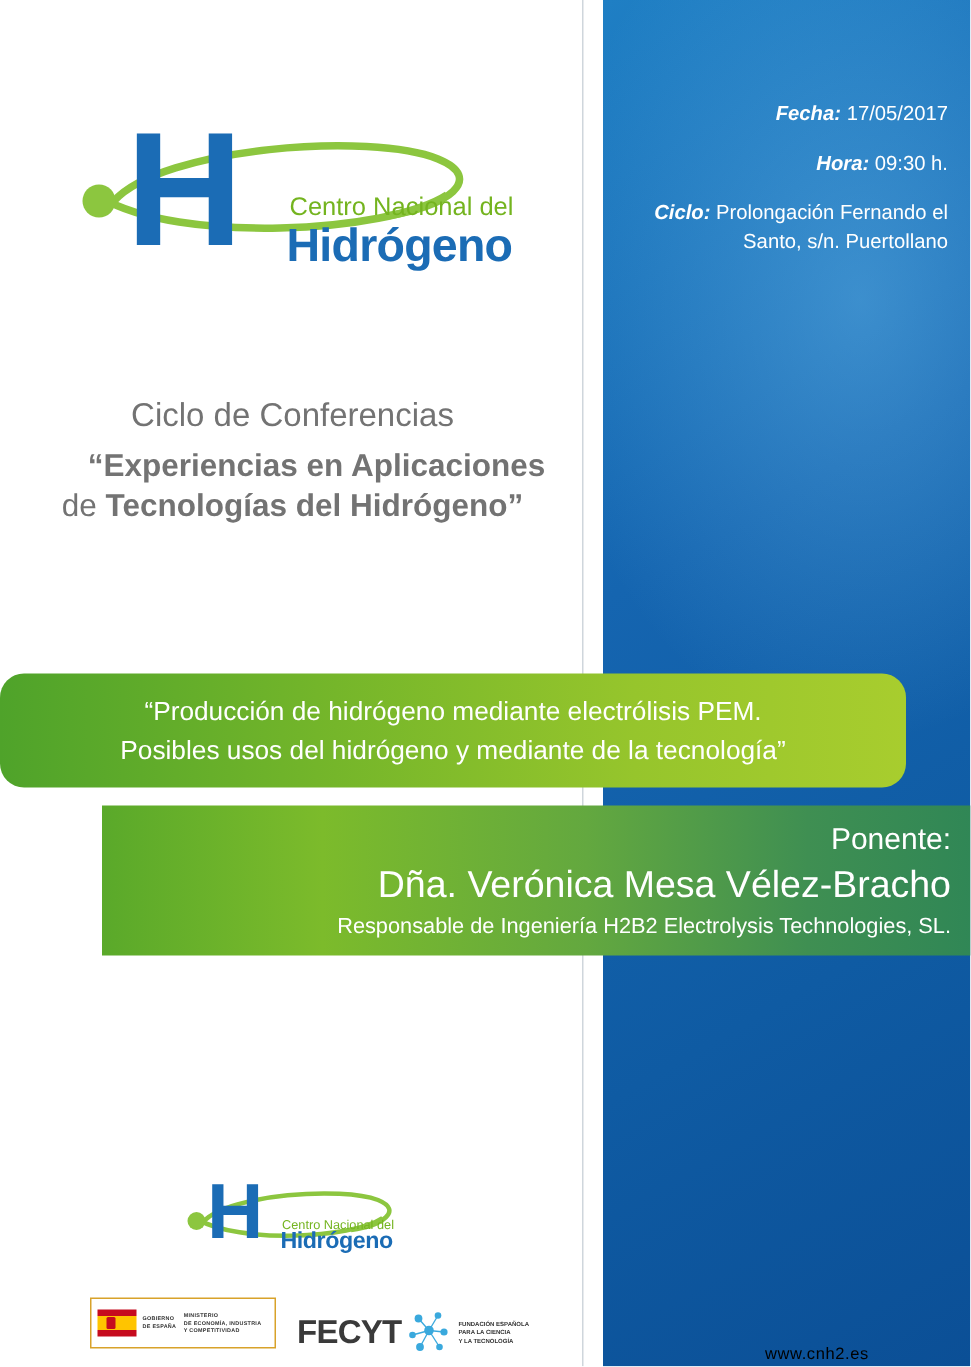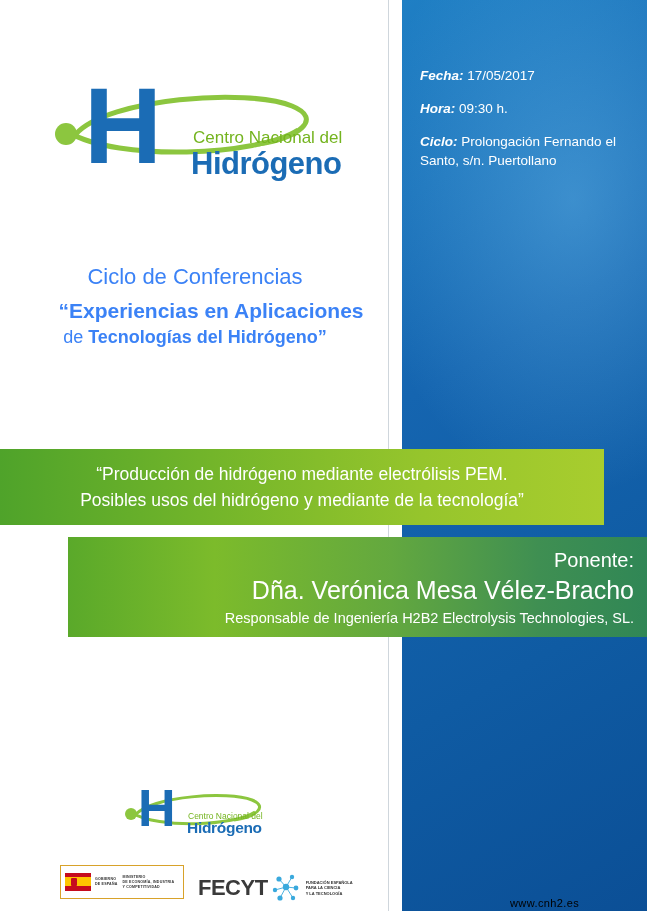--- a/index.html
+++ b/index.html
@@ -93,62 +93,64 @@
 
   
   .info {
     position: absolute;
     left: 420px;
     top: 66px;
     width: 212px;
     color: #ffffff;
     font-size: 13.5px;
     line-height: 19px;
+    text-align: right;
   }
   .info .row { margin-bottom: 14px; }
   .info .lbl { font-style: italic; font-weight: bold; }
 
   
   .cycle {
     position: absolute;
     left: 0px;
     top: 264px;
     width: 390px;
     text-align: center;
-    color: #3b82f6;
+    color: #737373;
   }
   .cycle .line1 {
     font-size: 22px;
     margin-bottom: 7px;
   }
   .cycle .line2 {
     font-size: 21px;
     font-weight: bold;
     line-height: 27px;
     padding-left: 32px;
   }
   .cycle .line3 {
-    font-size: 18px;
+    font-size: 21px;
     line-height: 27px;
   }
   .cycle .line3 b { font-weight: bold; }
 
   
   .band-title {
     position: absolute;
     left: 0px;
     top: 449px;
     width: 604px;
     height: 76px;
     background: linear-gradient(90deg, #4fa32a 0%, #73b52a 35%, #96c52c 70%, #a8cd2e 100%);
     color: #ffffff;
     display: flex;
     align-items: center;
     justify-content: center;
     text-align: center;
+    border-radius: 16px;
   }
   .band-title .t {
     font-size: 17.5px;
     line-height: 26px;
     padding: 0 14px;
   }
 
   
   .band-speaker {
     position: absolute;

